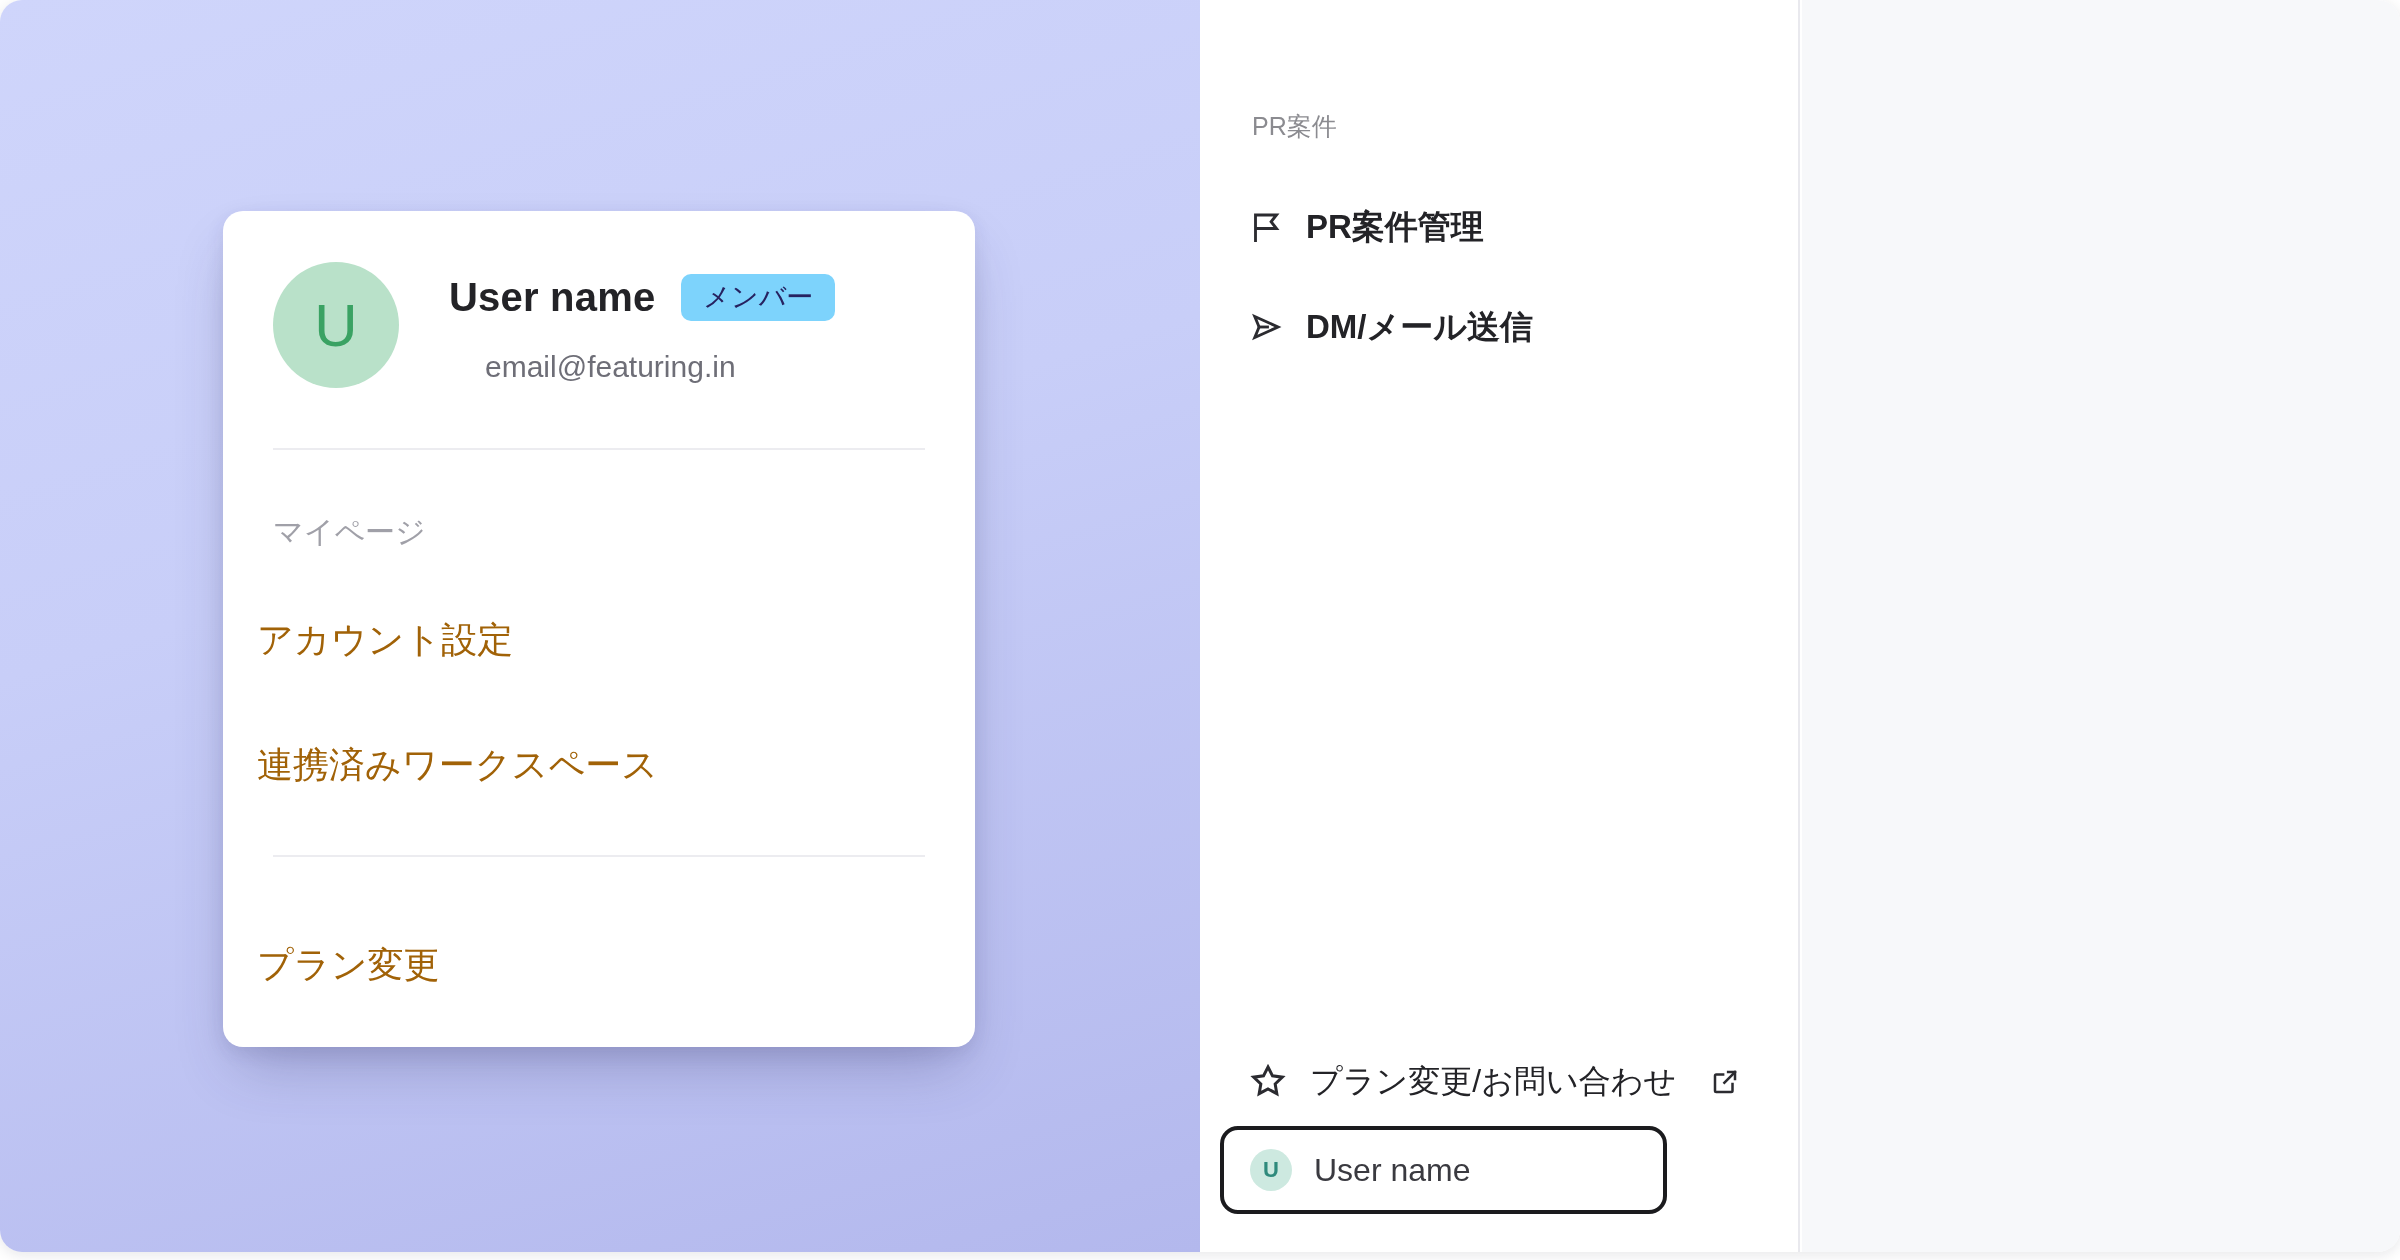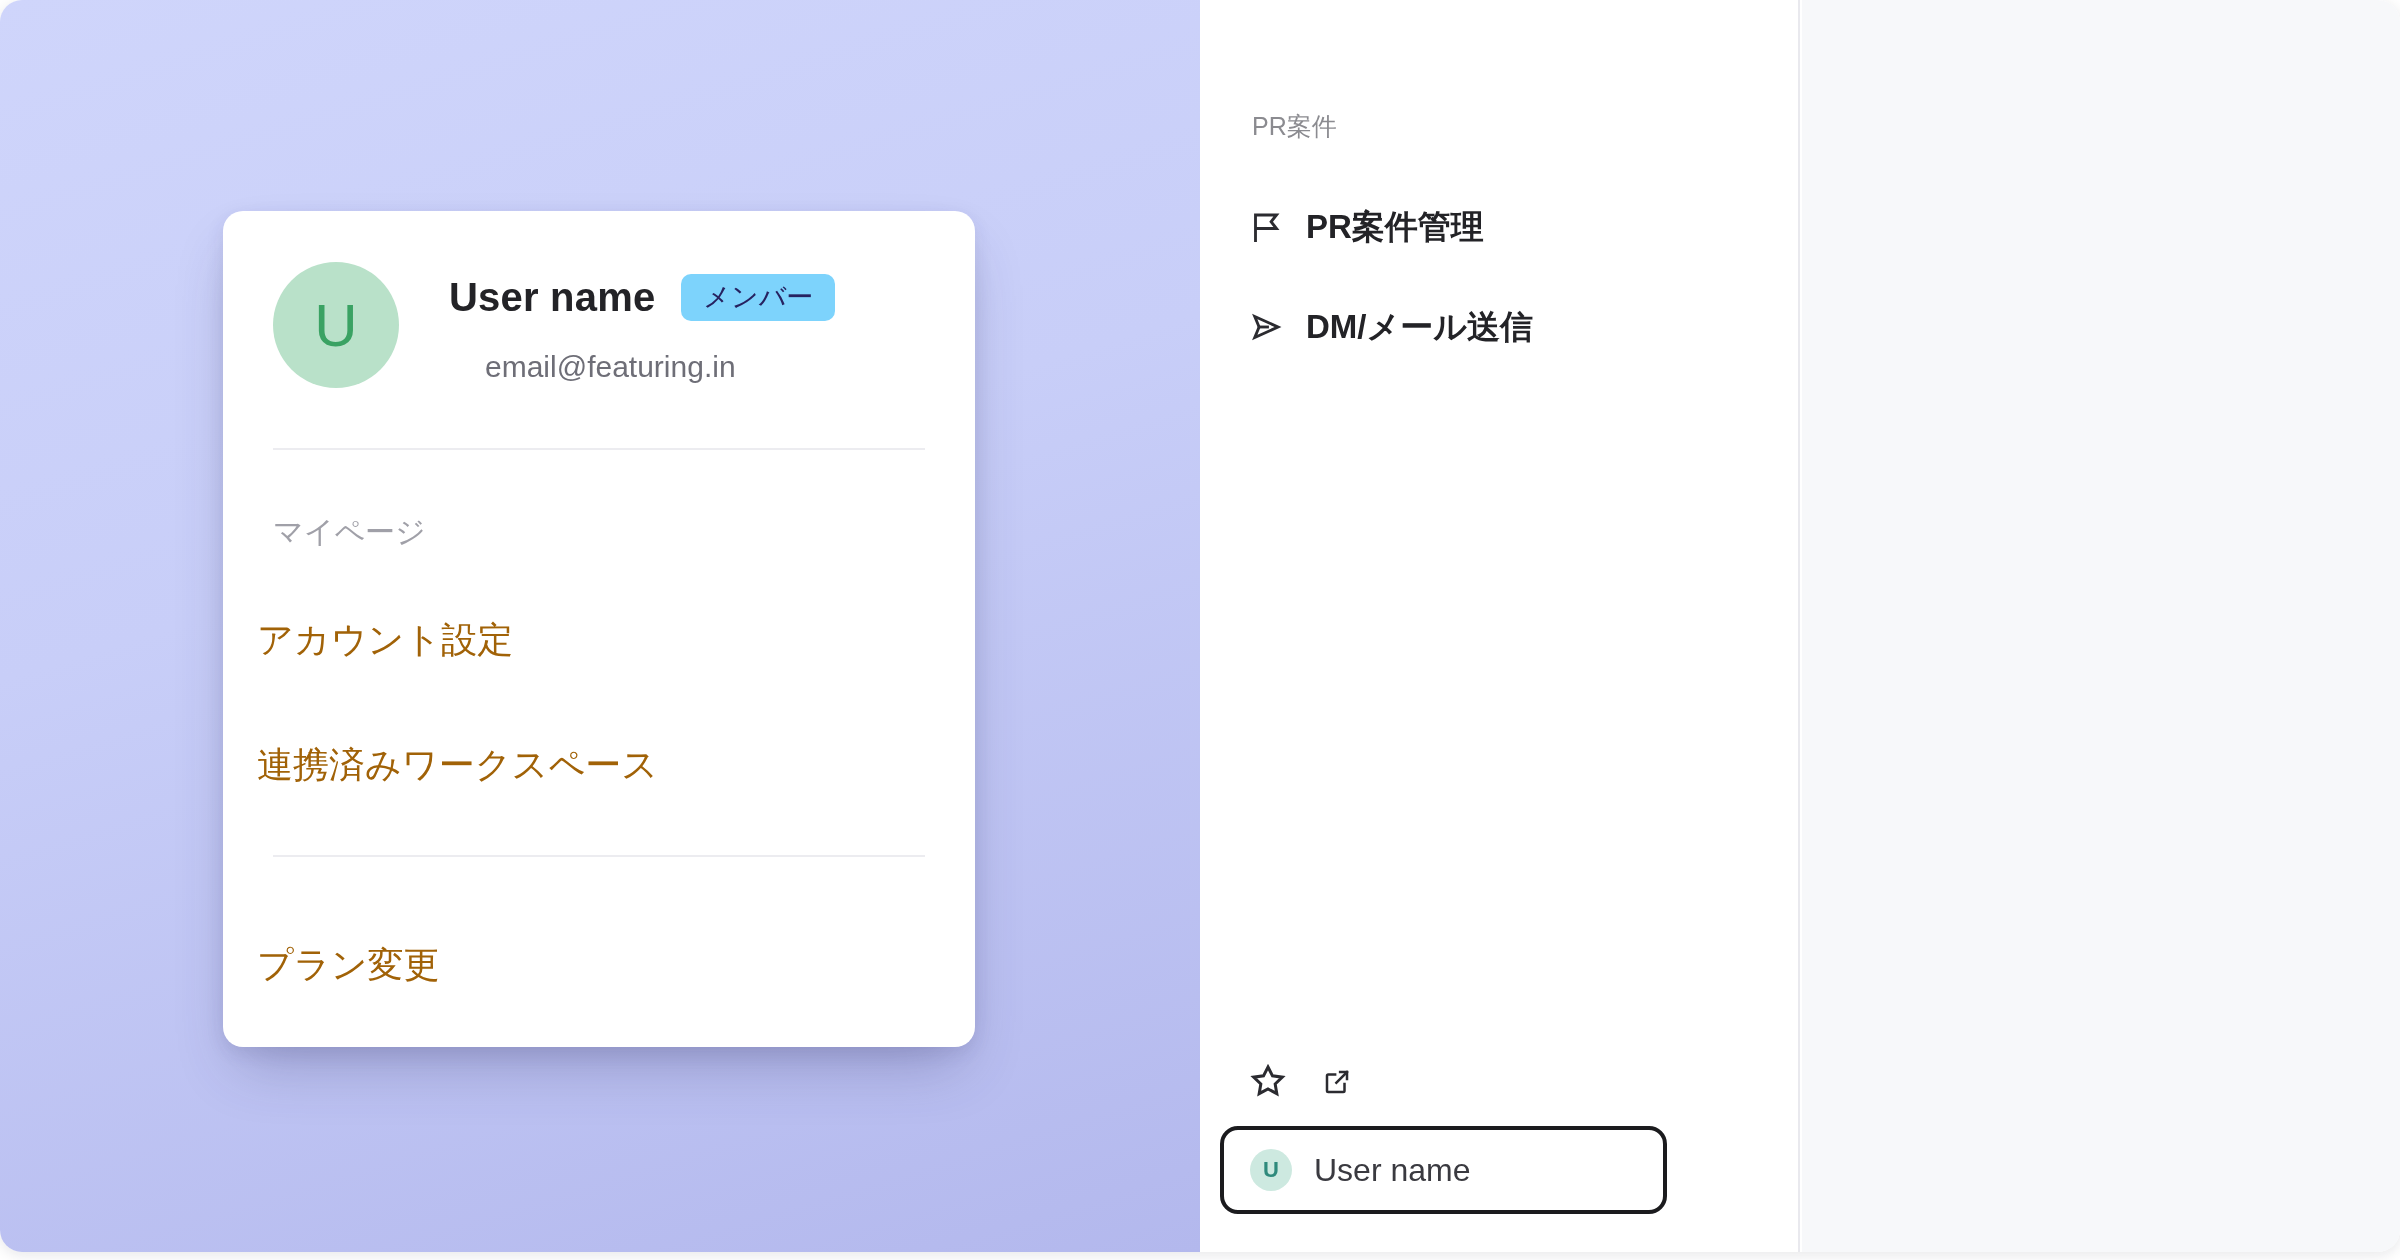--- a/index.html
+++ b/index.html
@@ -118,20 +118,21 @@
         <path d="M4.5 5 L20 12 L4.5 19 L7.4 12 Z"></path>
         <path d="M7.4 12 H13"></path>
       </svg>
       <span>DM/メール送信</span>
     </div>
 
     <div class="side-item plan-row">
       <svg class="icon" width="40" height="40" viewBox="0 0 24 24" fill="none" stroke="currentColor" stroke-width="1.8" stroke-linejoin="miter" stroke-linecap="square">
         <path d="M12 3 L14.7 8.3 L20.6 9.1 L16.3 13.2 L17.3 19 L12 16.2 L6.7 19 L7.7 13.2 L3.4 9.1 L9.3 8.3 Z"></path>
       </svg>
+      <span>プラン変更/お問い合わせ</span>
       <svg class="icon ext-icon" width="30" height="30" viewBox="0 0 24 24" fill="none" stroke="currentColor" stroke-width="2" stroke-linejoin="miter" stroke-linecap="square">
         <path d="M18 13.5v5.5a1 1 0 0 1-1 1H5a1 1 0 0 1-1-1V7a1 1 0 0 1 1-1h5.5"></path>
         <path d="M14.5 4H20v5.5"></path>
         <path d="M20 4 11.5 12.5"></path>
       </svg>
     </div>
 
     <div class="user-chip">
       <span class="avatar-sm">U</span>
       <span class="chip-name">User name</span>

